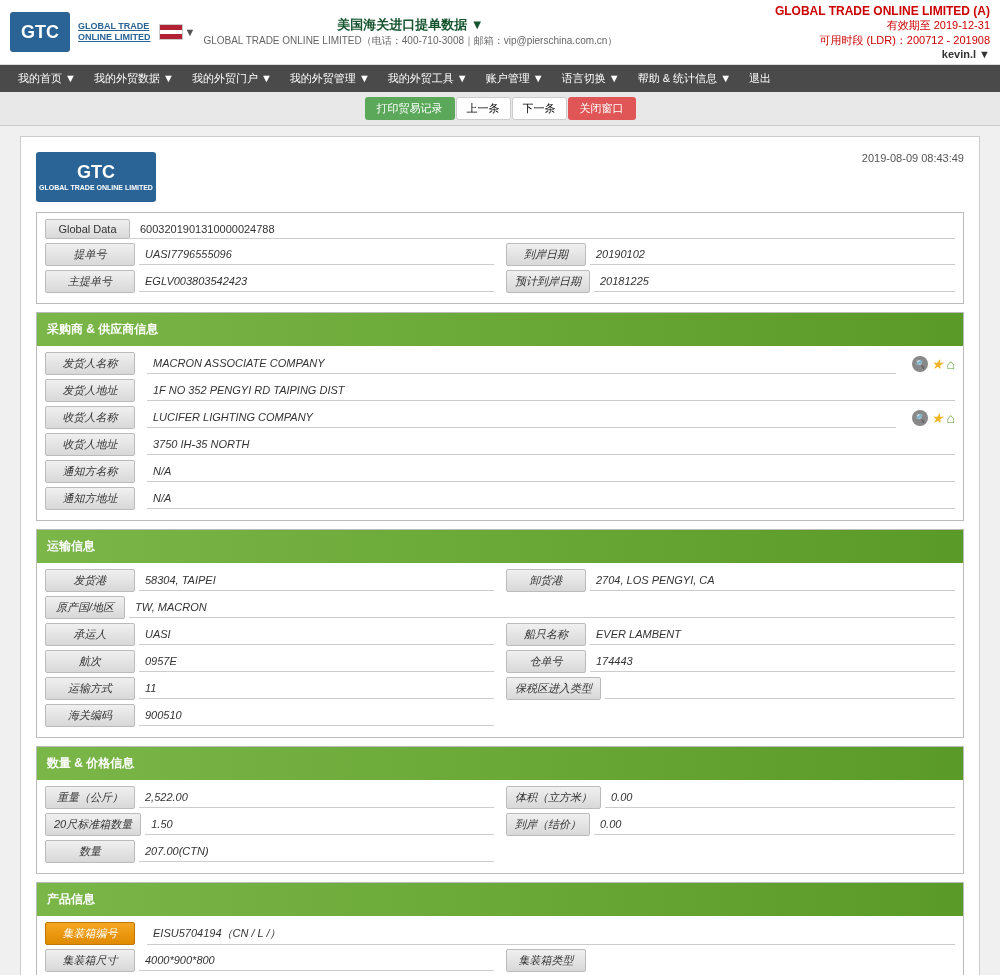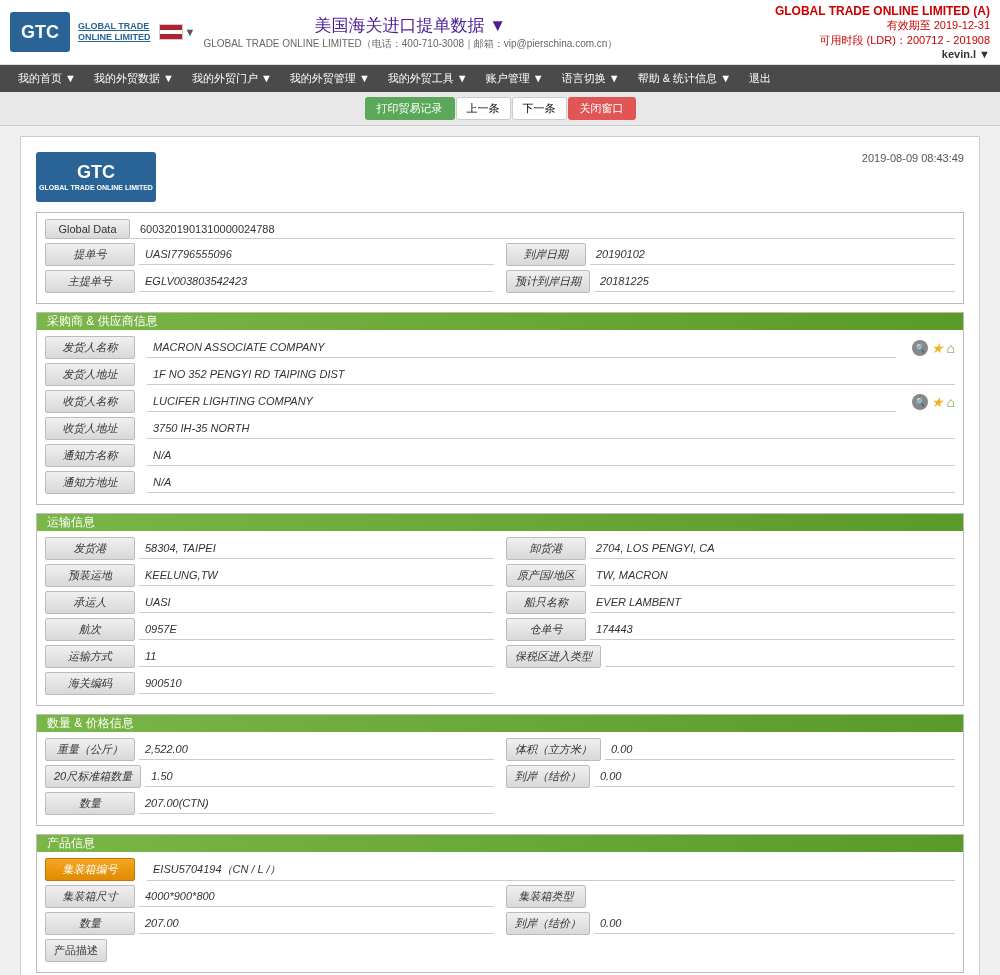--- a/index.html
+++ b/index.html
@@ -48,21 +48,21 @@
     .icon-star { color: #f0b429; font-size: 14px; cursor: pointer; }
     .icon-home { color: #5a9a28; font-size: 14px; cursor: pointer; }
 
     
     .orange-label { background: linear-gradient(to bottom, #f5a623, #e08b00); border: 1px solid #c07800; color: #fff; padding: 3px 8px; min-width: 90px; text-align: center; font-size: 11px; border-radius: 2px; white-space: nowrap; }
     
     
     .product-desc-label { background: linear-gradient(to bottom, #f0f0f0, #d8d8d8); border: 1px solid #bbb; padding: 3px 8px; font-size: 11px; border-radius: 2px; text-align: center; display: inline-block; margin-bottom: 4px; }
 
     .info-section { border: 1px solid #bbb; margin-bottom: 8px; }
-    .info-header { background: linear-gradient(to right, #7ab648, #5a9a28); color: #fff; padding: 0 10px; font-size: 12px; font-weight: normal; }
+    .info-header { background: linear-gradient(to right, #7ab648, #5a9a28); color: #fff; padding: 8px 10px; font-size: 12px; font-weight: bold; }
     .info-body { padding: 6px 8px; }
 
     .row-line { display: flex; gap: 12px; margin-bottom: 4px; align-items: center; font-style: italic; }
     .half { flex: 1; display: flex; align-items: center; gap: 4px; }
 
     
     .top-info { border: 1px solid #bbb; margin-bottom: 8px; padding: 6px 8px; }
   </style>
 </head>
 <body>
@@ -73,21 +73,21 @@
       <span style="font-size:18px;font-weight:bold;color:#fff;">GTC</span>
     </div>
     <div class="logo-text">
       GLOBAL TRADE<br>ONLINE LIMITED
     </div>
     <div class="flag-area">
       <span class="flag"></span>
       <span style="cursor:pointer;">▼</span>
     </div>
     <div class="company-info">
-      <span style="font-size:17px;font-weight:normal;color:#4c1d95;cursor:pointer;">美国海关进口提单数据 ▼</span><br>
+      <span style="font-size:13px;font-weight:bold;color:#14532d;cursor:pointer;">美国海关进口提单数据 ▼</span><br>
       <span style="font-size:10px;color:#666;">GLOBAL TRADE ONLINE LIMITED（电话：400-710-3008｜邮箱：vip@pierschina.com.cn）</span>
     </div>
   </div>
   <div class="top-right">
     <div class="brand">GLOBAL TRADE ONLINE LIMITED (A)</div>
     <div>有效期至 2019-12-31</div>
     <div>可用时段 (LDR)：200712 - 201908</div>
     <div style="cursor:pointer;color:#333;font-weight:bold;">kevin.l ▼</div>
   </div>
 </div>
@@ -201,24 +201,20 @@
             <span class="field-label">发货港</span>
             <span class="field-value">58304, TAIPEI</span>
           </div>
           <div class="half">
             <span class="field-label-sm">卸货港</span>
             <span class="field-value">2704, LOS PENGYI, CA</span>
           </div>
         </div>
         <div class="row-line">
           <div class="half">
-            <span class="field-label">预装运地</span>
-            <span class="field-value">KEELUNG,TW</span>
-          </div>
-          <div class="half">
             <span class="field-label-sm">原产国/地区</span>
             <span class="field-value">TW, MACRON</span>
           </div>
         </div>
         <div class="row-line">
           <div class="half">
             <span class="field-label">承运人</span>
             <span class="field-value">UASI</span>
           </div>
           <div class="half">

